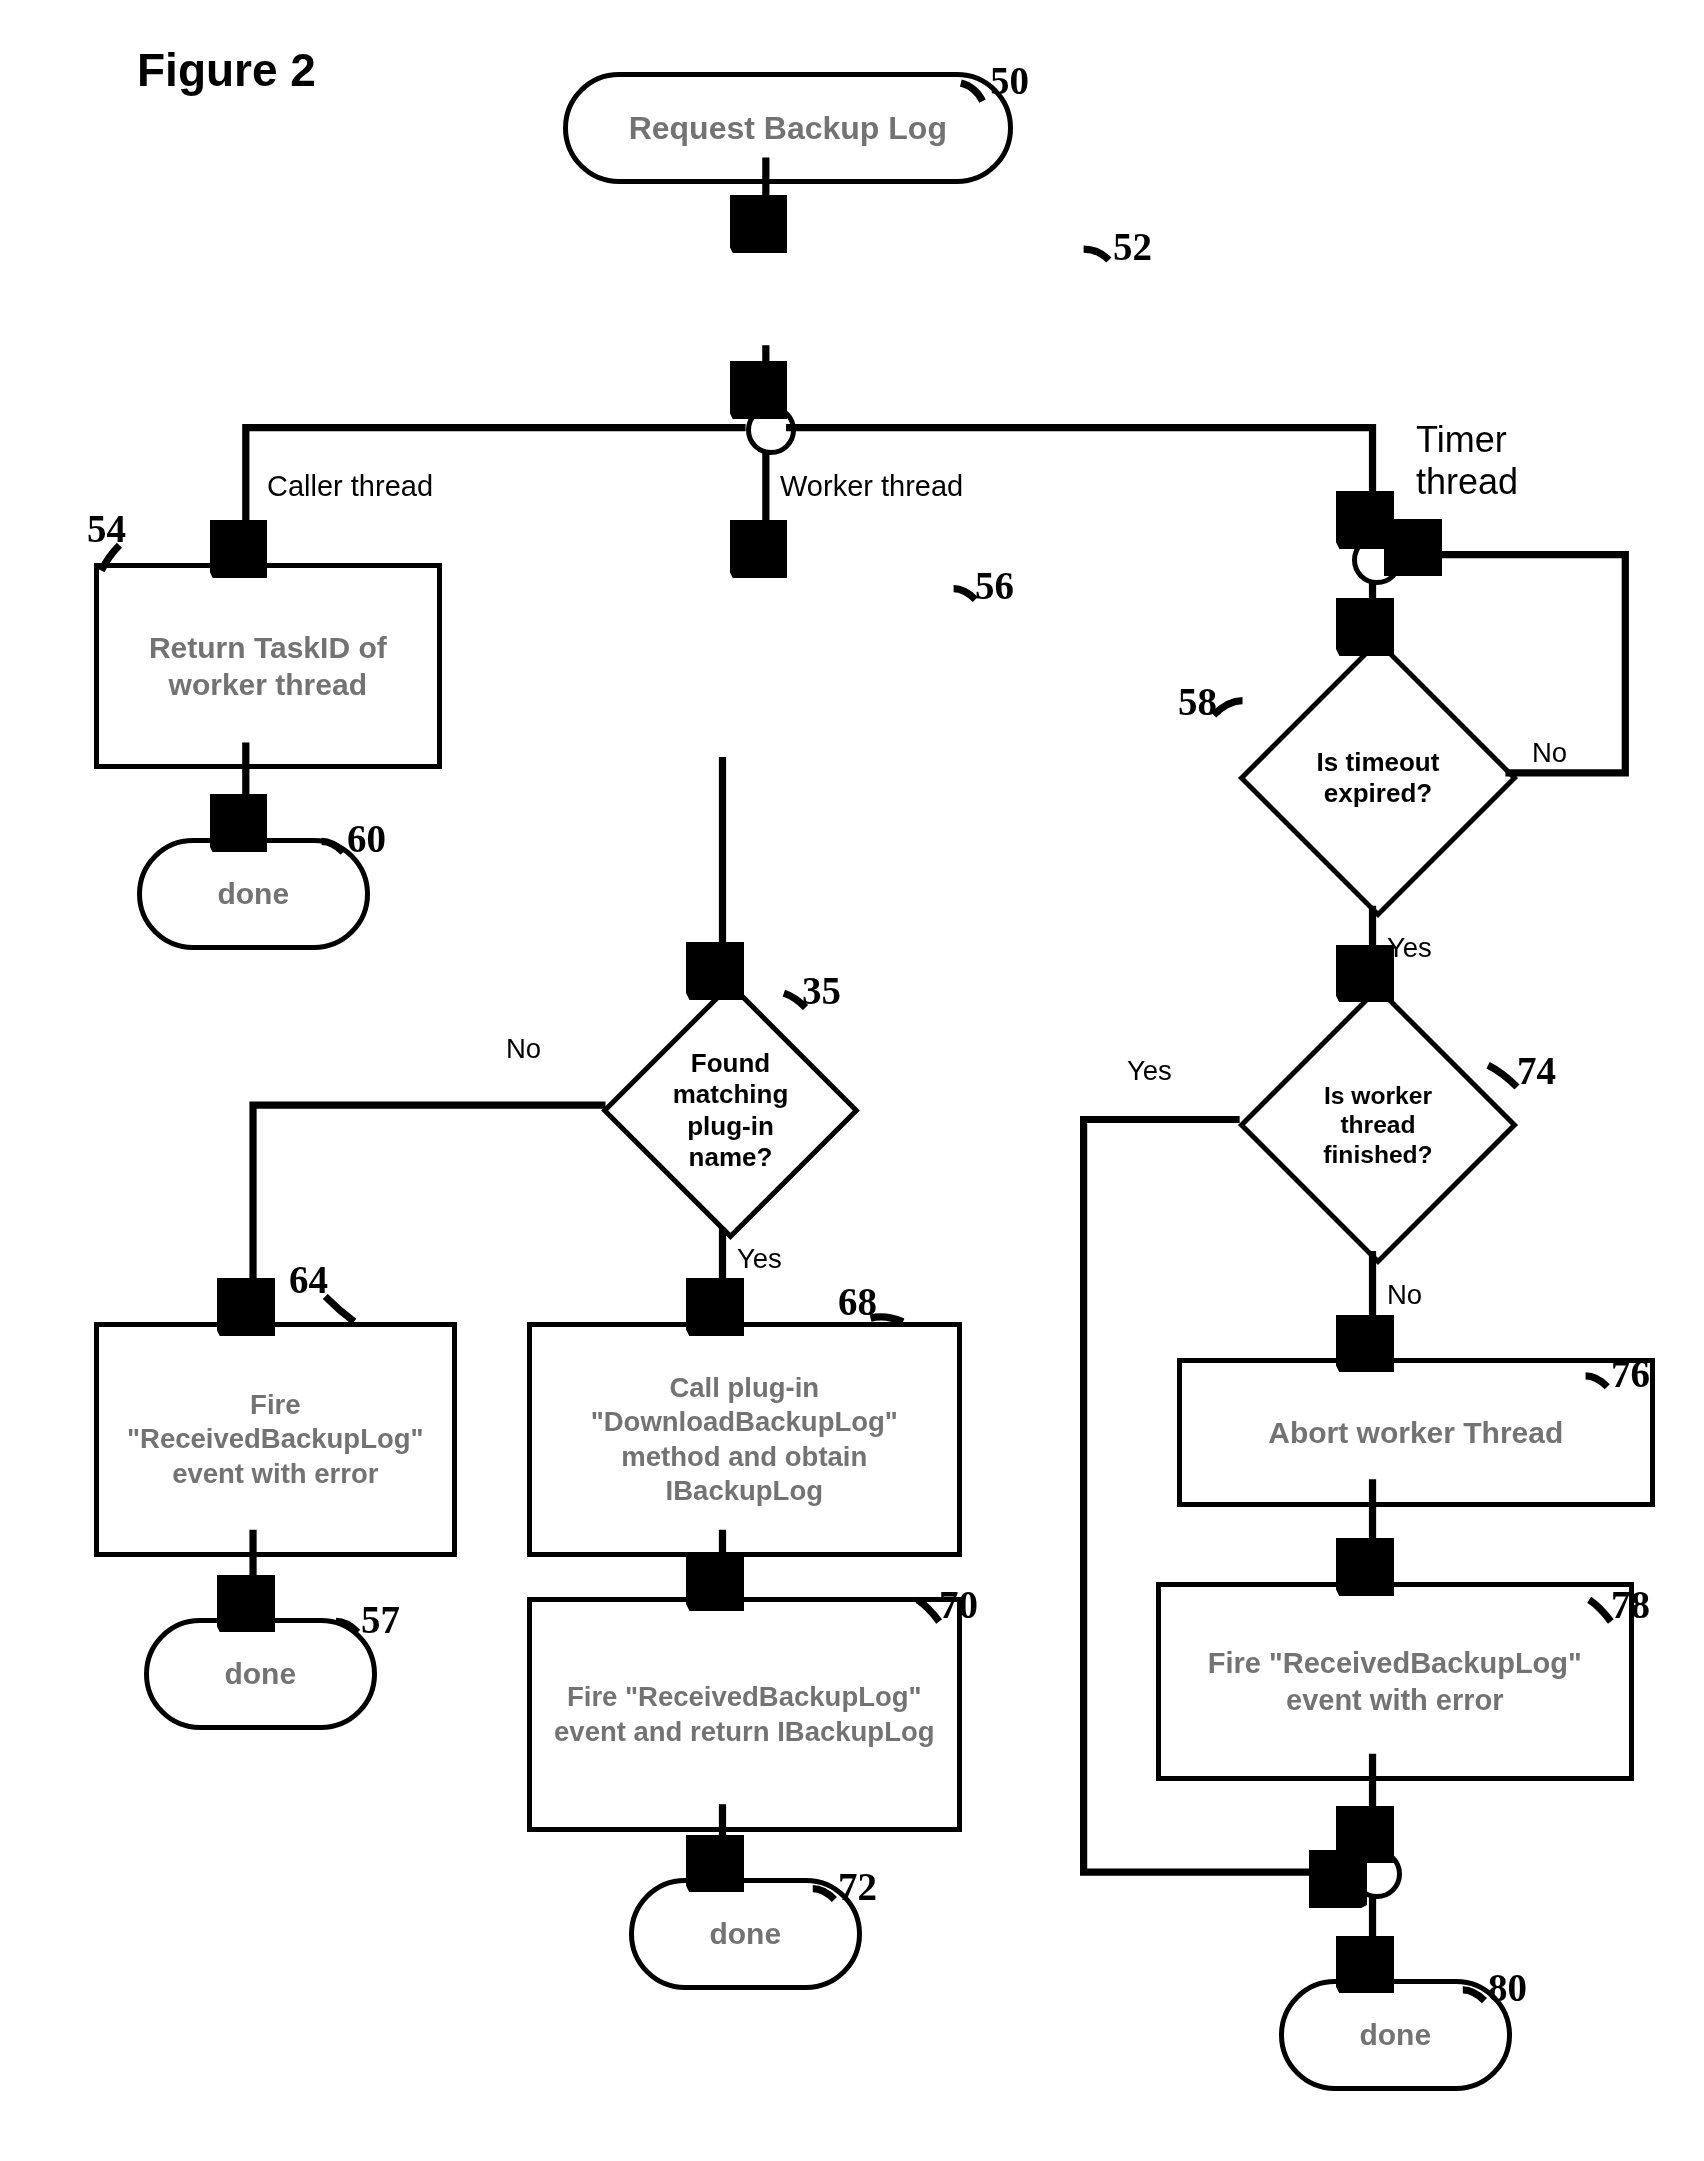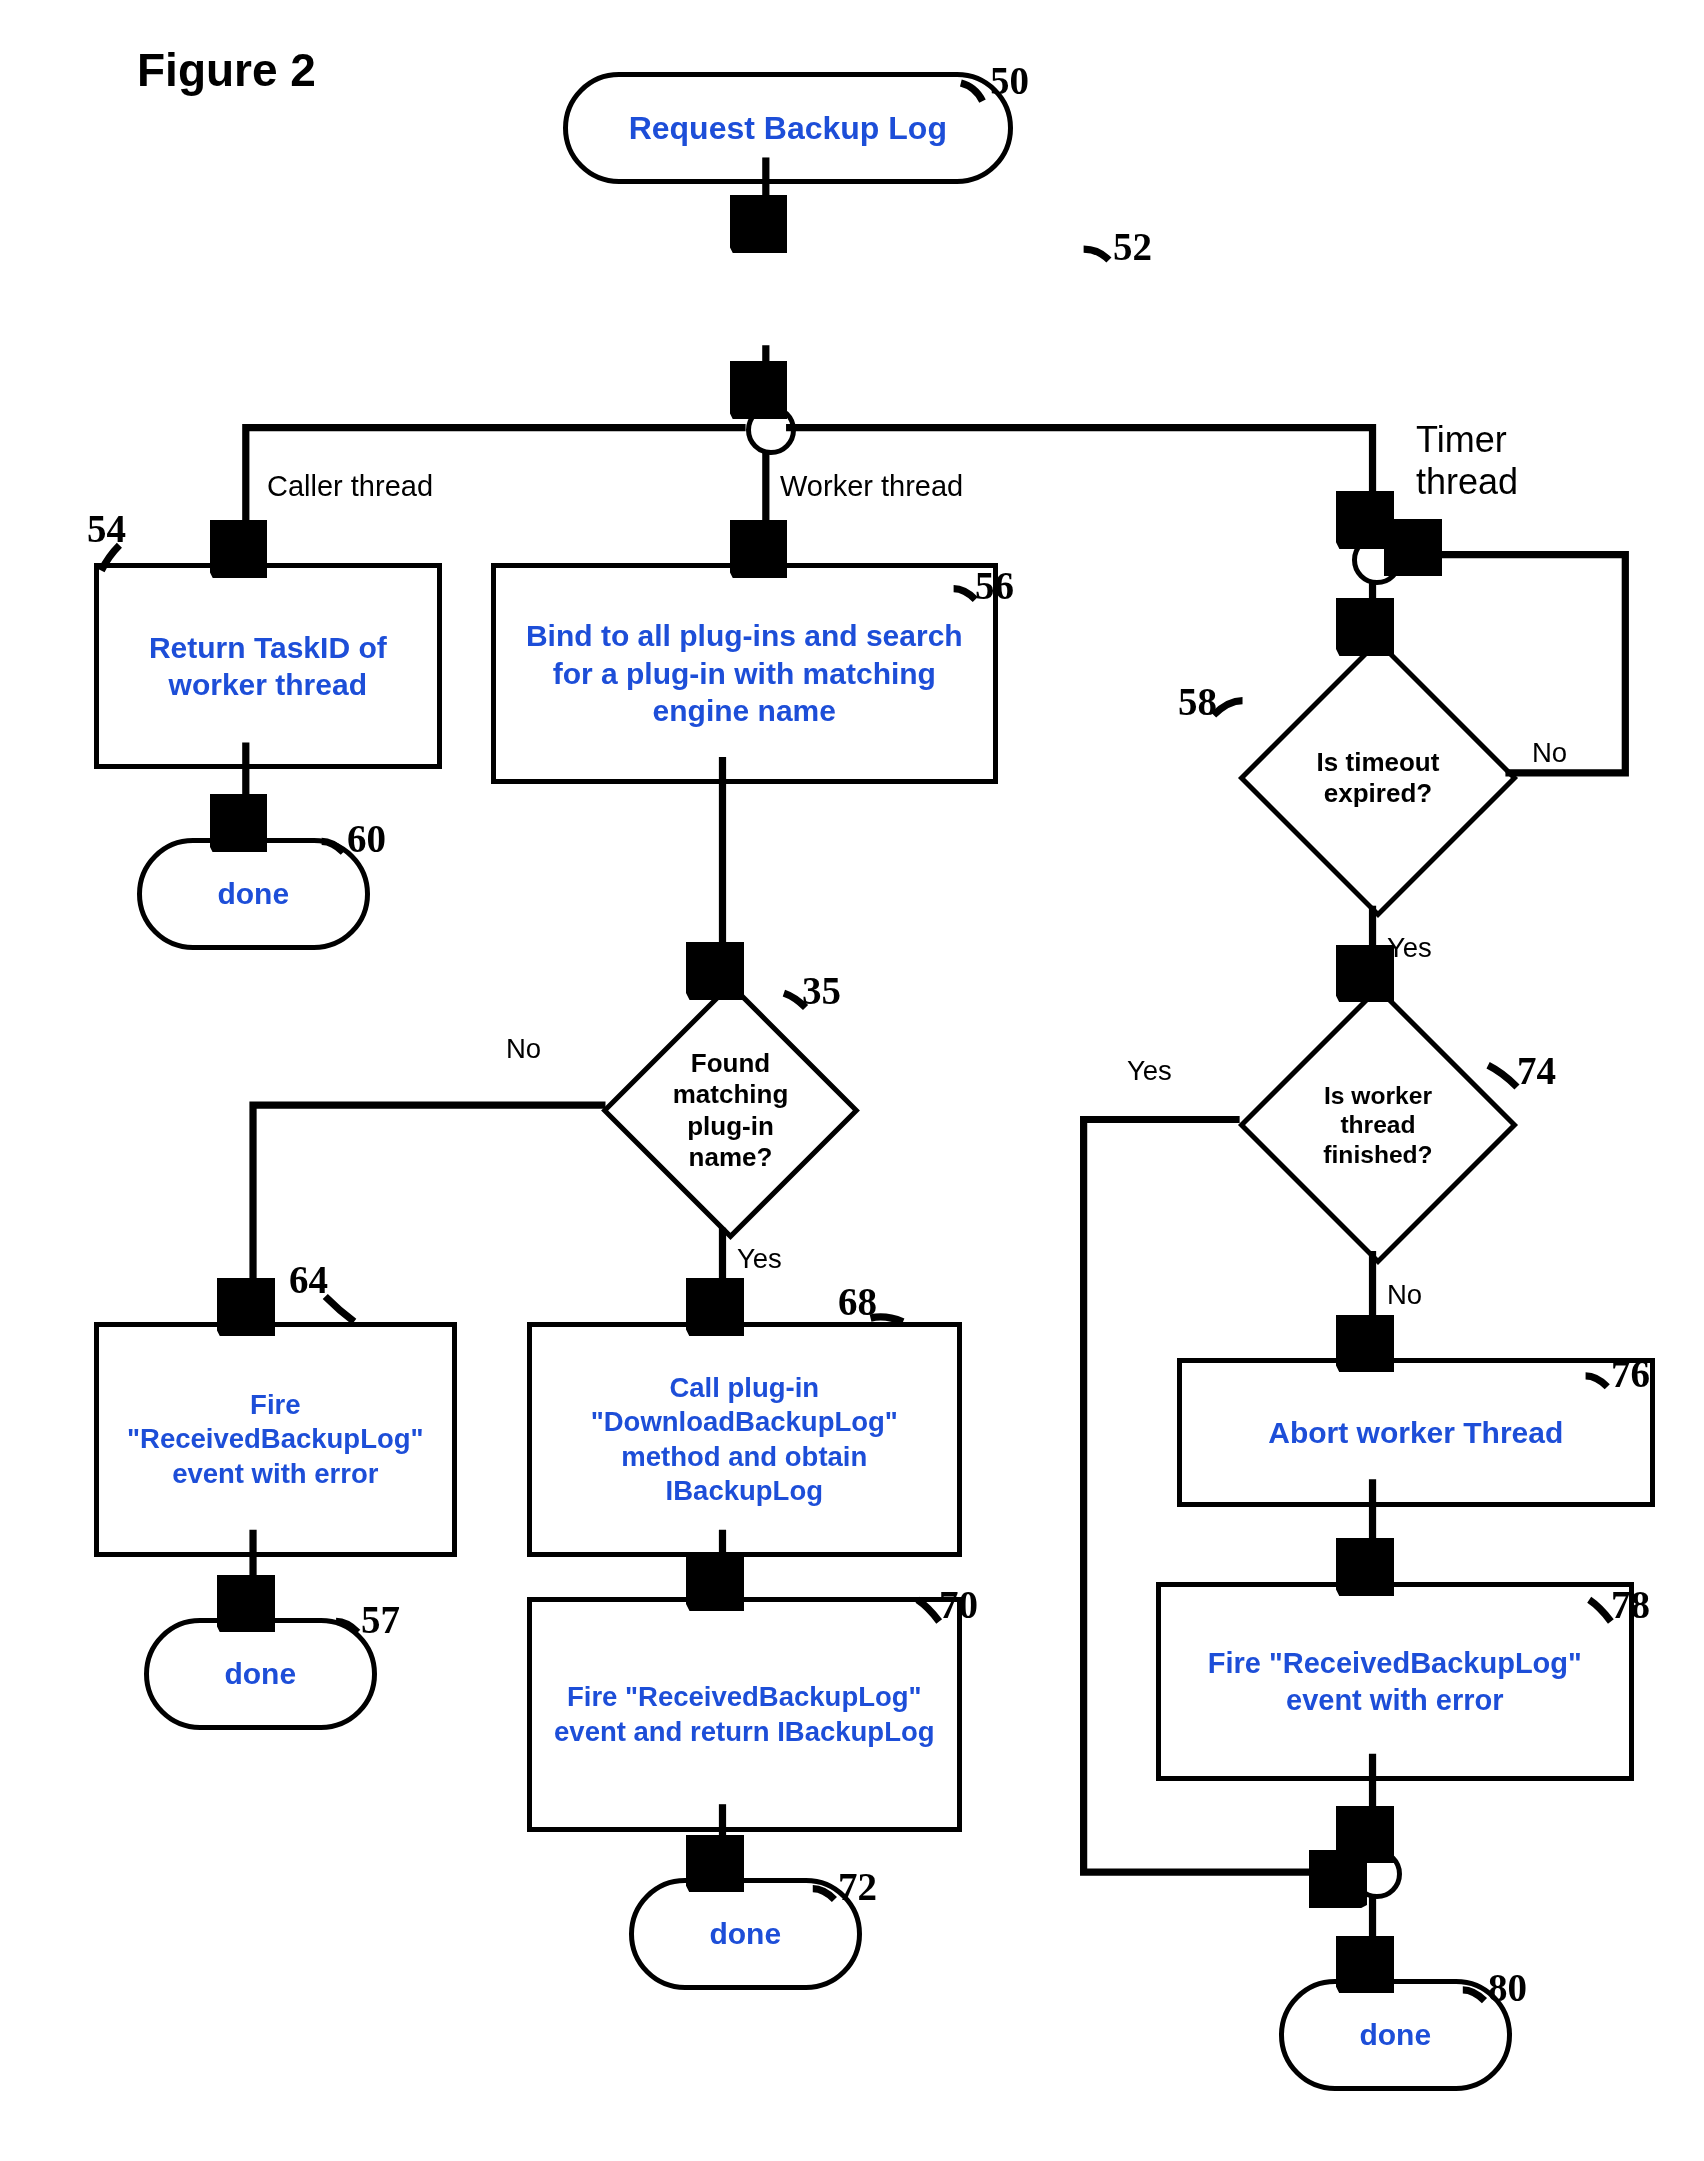--- a/index.html
+++ b/index.html
@@ -20,21 +20,21 @@
     font-size: 46px;
     color: #000;
   }
   
   .box {
     position: absolute;
     border: 5.8px solid #000;
     background: #fff;
     text-align: center;
     font-weight: 700;
-    color: #1d4ed8;
+    color: #737373;
     display: flex;
     align-items: center;
     justify-content: center;
     padding: 11.6px 17.3px;
     line-height: 1.25;
   }
   .terminator {
     border-radius: 58px;
   }
   .joint {
@@ -100,21 +100,20 @@
 
   <div class="box terminator" style="left:563px; top:72px; width:405px; height:79px; font-size:32px;">Request Backup Log</div>
 
 
   <div class="joint" style="left:746px; top:405px;"></div>
 
   <div class="box" style="left:94px; top:563px; width:303px; height:173px; font-size:30px;">Return TaskID of worker thread</div>
 
   <div class="box terminator" style="left:137px; top:838px; width:188px; height:79px; font-size:30px;">done</div>
 
-  <div class="box" style="left:491px; top:563px; width:462px; height:188px; font-size:30px;">Bind to all plug-ins and search for a plug-in with matching engine name</div>
 
   <div class="diamond" style="left:639px; top:1019px; width:173px; height:173px;">
     <div class="dia-label" style="font-size:26px;">Found matching plug-in name?</div>
   </div>
 
   <div class="box" style="left:94px; top:1322px; width:318px; height:202px; font-size:27.5px;">Fire "ReceivedBackupLog" event with error</div>
 
   <div class="box terminator" style="left:144px; top:1618px; width:188px; height:79px; font-size:30px;">done</div>
 
   <div class="box" style="left:527px; top:1322px; width:390px; height:202px; font-size:27.5px;">Call plug-in "DownloadBackupLog" method and obtain IBackupLog</div>

